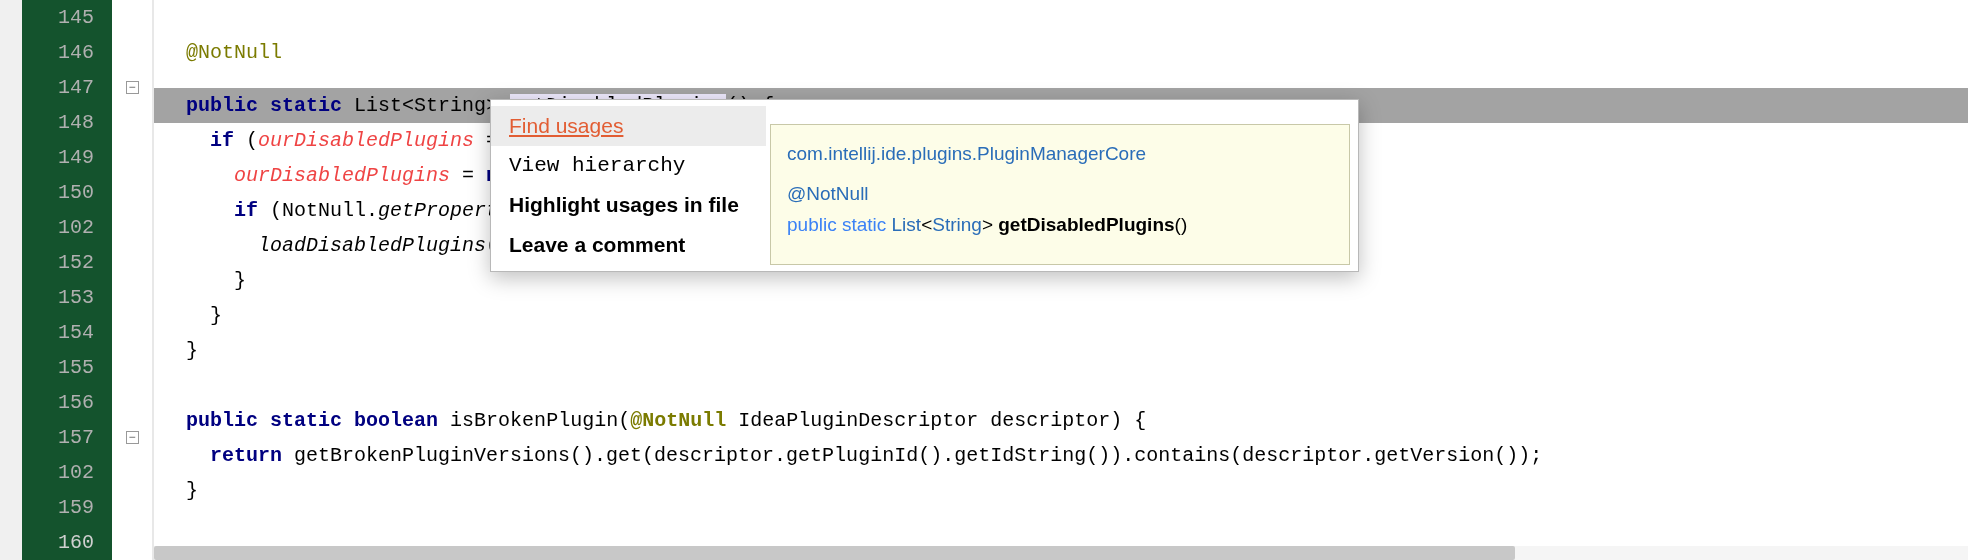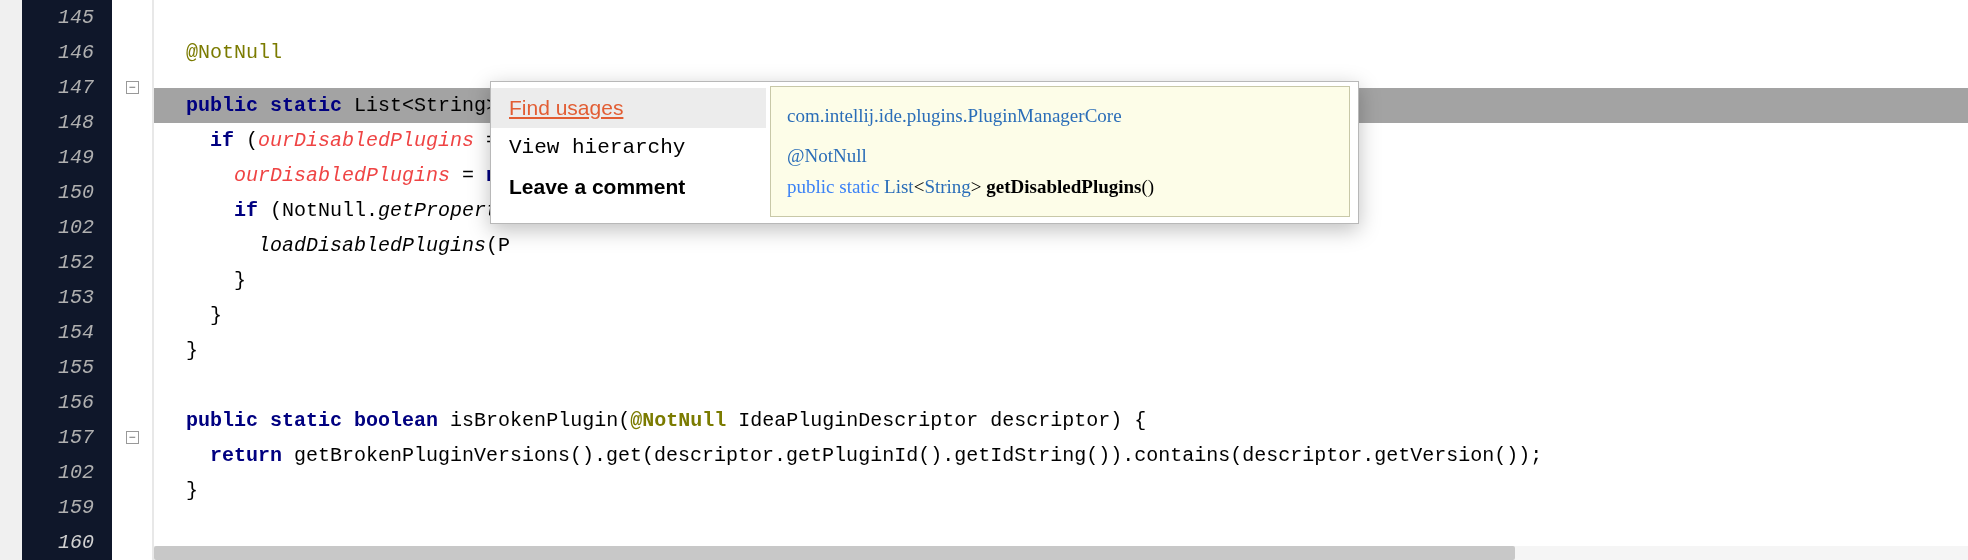--- a/index.html
+++ b/index.html
@@ -16,25 +16,24 @@
     display: flex;
     height: 100%;
   }
   .margin-strip {
     width: 22px;
     background: #f0f0f0;
     flex-shrink: 0;
   }
   .gutter {
     width: 90px;
-    background: #0f172a;
+    background: #14532d;
     flex-shrink: 0;
     border-right: none;
     padding-right: 10px;
-    font-style: italic;
   }
   .gutter-line {
     height: 35px;
     line-height: 35px;
     text-align: right;
     color: #b0b0b0;
     font-size: 20px;
     padding-right: 8px;
   }
   .fold-col {
@@ -94,21 +93,21 @@
     left: 0;
     width: 75%;
     height: 100%;
     background: #c8c8c8;
     border-radius: 2px;
   }
 
   
   .popup {
     position: absolute;
-    top: 81px;
+    top: 99px;
     left: 490px;
     display: flex;
     background: #fff;
     border: 1px solid #b8b8b8;
     box-shadow: 0 6px 20px rgba(0,0,0,0.25);
     font-family: -apple-system, "Helvetica Neue", Arial, sans-serif;
   }
   .popup-menu {
     width: 275px;
     padding: 6px 0;
@@ -127,23 +126,23 @@
     color: #e25d33;
     text-decoration: underline;
     font-weight: normal;
   }
   .menu-item.nv { font-weight: normal; font-family: Liberation Mono, monospace; }
 
   .doc-panel {
     width: 580px;
     background: #fdfde8;
     border: 1px solid #c8c8a8;
-    margin: 4px 8px 6px 4px;
+    margin: 24px 8px 6px 4px;
     padding: 14px 16px;
-    font-family: Liberation Serif, serif;
+    font-family: Liberation Sans, sans-serif;
     font-size: 19px;
     line-height: 1.6;
   }
   .doc-link { color: #2a6db8; }
   .doc-kw { color: #3b82f6; }
   .doc-ann { color: #2a6db8; }
   .doc-type { color: #2a6db8; }
   .doc-method { font-weight: bold; color: #000; }
 </style>
 </head>
@@ -209,20 +208,21 @@
     <div class="code-line">  <span class="kw">public</span> <span class="kw">static</span> <span class="kw">boolean</span> <span>isBrokenPlugin</span><span>(</span><span class="ann-b">@NotNull</span><span> IdeaPluginDescriptor descriptor) {</span></div>
     <div class="code-line">    <span class="kw">return</span><span> getBrokenPluginVersions().get(descriptor.getPluginId().getIdString()).contains(descriptor.getVersion());</span></div>
     <div class="code-line">  <span>}</span></div>
   </div>
 </div>
 
 <div class="popup">
   <div class="popup-menu">
     <div class="menu-item selected"><span class="link-text">Find usages</span></div>
     <div class="menu-item nv">View hierarchy</div>
+    <div class="menu-item">Highlight usages in file</div>
     <div class="menu-item">Leave a comment</div>
   </div>
   <div class="doc-panel">
     <div><span class="doc-link">com.intellij.ide.plugins.PluginManagerCore</span></div>
     <div style="height:10px"></div>
     <div><span class="doc-ann">@NotNull</span></div>
     <div><span class="doc-kw">public static </span><span class="doc-type">List</span><span>&lt;</span><span class="doc-type">String</span><span>&gt; </span><span class="doc-method">getDisabledPlugins</span><span>()</span></div>
   </div>
 </div>
 

